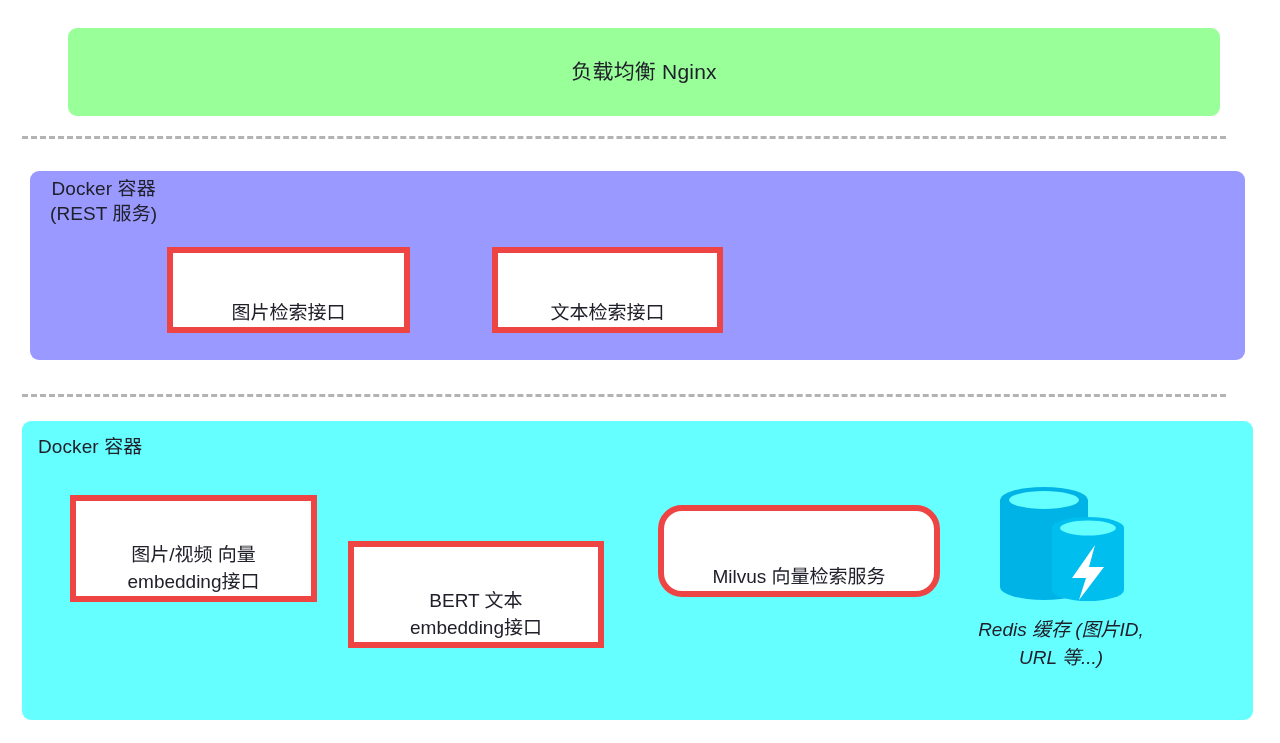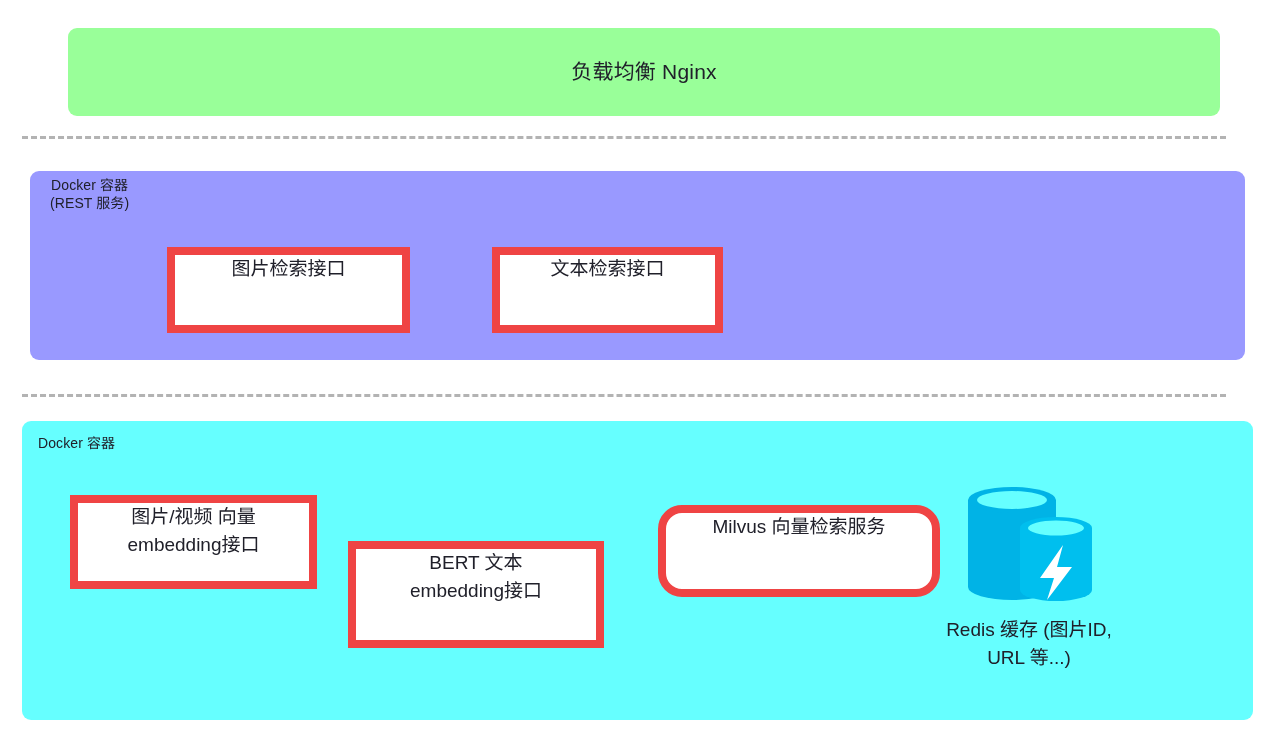--- a/index.html
+++ b/index.html
@@ -80,73 +80,74 @@
   .band-cyan {
     left: 22px;
     top: 421px;
     width: 1231px;
     height: 299px;
     background: #66ffff;
   }
 
   .band-title {
     position: absolute;
-    font-size: 14px;
+    font-size: 19px;
     line-height: 1.32;
     color: #20202a;
     white-space: pre-line;
     letter-spacing: 0.1px;
   }
   .band-title.purple-title {
     left: 50px;
     top: 176px;
     text-align: center;
   }
   .band-title.cyan-title {
     left: 38px;
     top: 434px;
   }
 
   
   .svc {
     position: absolute;
     background: #ffffff;
-    border: 8px solid #ef4444;
+    border: 6px solid #ef4444;
     box-sizing: border-box;
     display: flex;
-    align-items: flex-start;
+    align-items: flex-end;
     justify-content: center;
     text-align: center;
   }
   .svc-label {
     font-size: 19px;
     line-height: 1.45;
     color: #20202a;
     white-space: pre-line;
     padding: 0 6px;
   }
 
   
   .svc.rest-img   { left: 167px; top: 247px; width: 243px; height: 86px; }
   .svc.rest-video { left: 492px; top: 247px; width: 231px; height: 86px; }
   .svc.rest-text  { left: 798px; top: 247px; width: 274px; height: 86px; }
   .svc.rest-text .svc-label { transform: translateX(-22px); }
 
   
-  .svc.eng-embed  { left: 70px;  top: 495px; width: 247px; height: 94px; }
+  .svc.eng-embed  { left: 70px;  top: 495px; width: 247px; height: 107px; }
   .svc.eng-bert   { left: 348px; top: 495px; width: 256px; height: 107px; margin-top: 46px; }
   .svc.eng-milvus { left: 658px; top: 505px; width: 282px; height: 92px; border-radius: 24px;  }
 
   
   .redis-group {
     position: absolute;
-    left: 918px;
+    left: 950px;
     top: 482px;
     width: 222px;
     height: 190px;
+    font-style: italic;
   }
   .redis-icon {
     position: absolute;
     left: 44px;
     top: 0;
     width: 140px;
     height: 125px;
     display: block;
   }
   .redis-caption {

